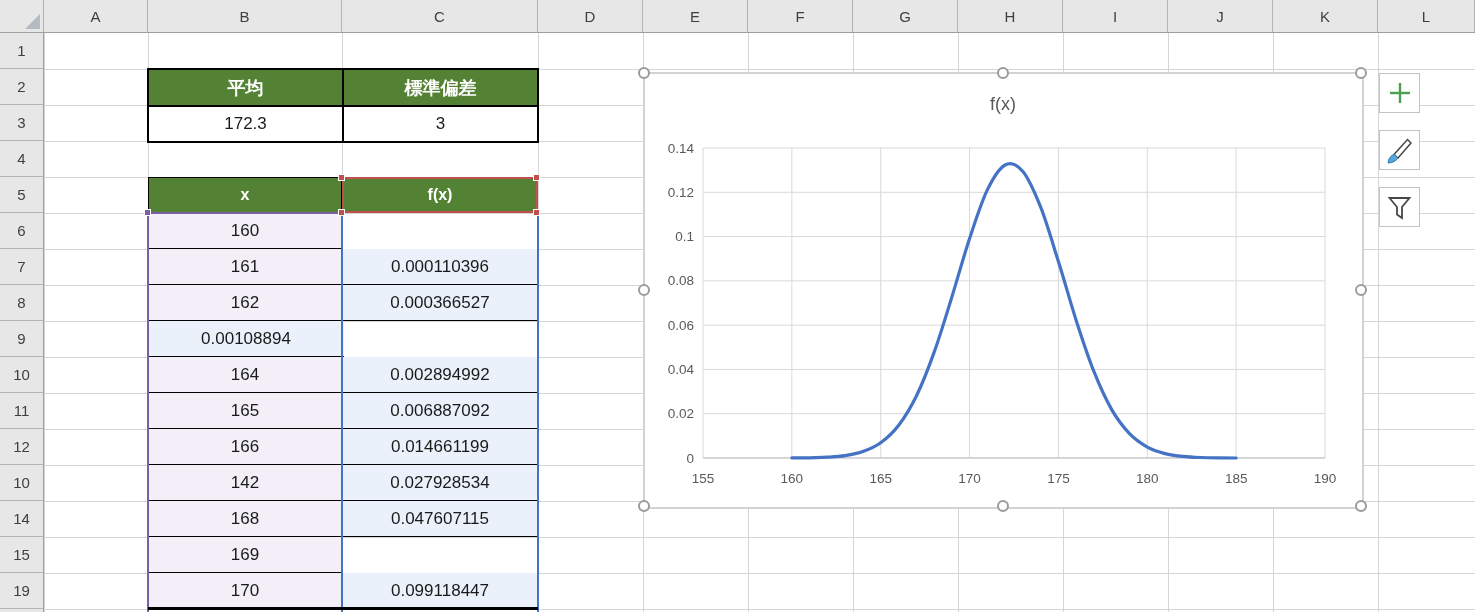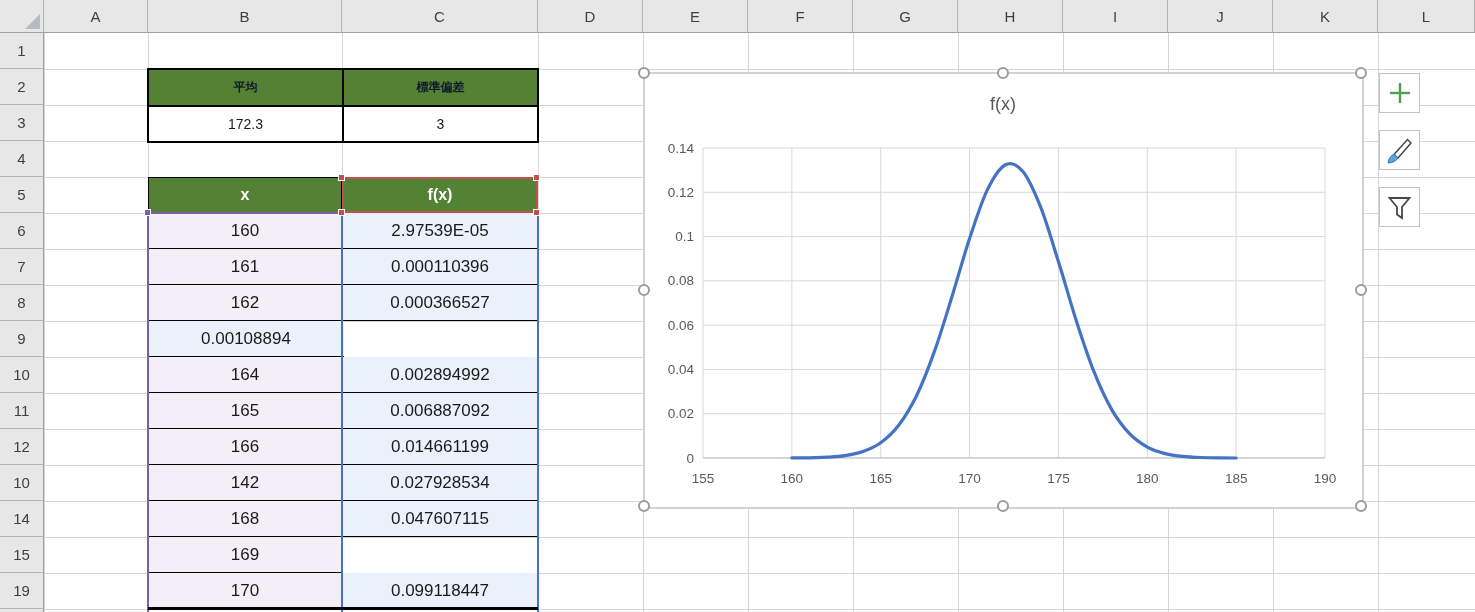--- a/index.html
+++ b/index.html
@@ -36,22 +36,22 @@
   .vline { position:absolute; top:33px; bottom:0; width:1px; background:#D6D6D6; }
   .hline { position:absolute; left:44px; right:0; height:1px; background:#D6D6D6; }
   
   #stats-table {
     position:absolute; left:147px; top:68px; z-index:2;
     border-collapse:collapse; table-layout:fixed;
   }
   #stats-table th, #stats-table td {
     border:2px solid #000; text-align:center; font-weight:normal;
   }
-  #stats-table th { width:195px; height:37px; background:#548235; color:#0f172a; font-weight:bold; font-size:12px; }
-  #stats-table td { height:36px; background:#fff; color:#1a1a1a; font-size:14px; }
+  #stats-table th { width:195px; height:37px; background:#548235; color:#ffffff; font-weight:bold; font-size:18px; }
+  #stats-table td { height:36px; background:#fff; color:#1a1a1a; font-size:17px; }
   
   #data-table { position:absolute; left:148px; top:177px; width:390px; z-index:2; }
   .dt-head { display:flex; height:36px; }
   .dt-hx, .dt-hf {
     display:flex; align-items:center; justify-content:center;
     background:#548235; color:#fff; font-weight:bold; font-size:16px;
   }
   .dt-hx { width:194px; border:1.5px solid #000; }
   .dt-hf { width:196px; border:2px solid #C0504D; }
   .trow { display:flex; height:36px; }
@@ -178,21 +178,20 @@
     </table>
 
   <div id="data-table">
     <div class="dt-head">
       <div class="dt-hx">x</div>
       <div class="dt-hf">f(x)</div>
     </div>
     <div id="dt-rows">
         <div class="trow">
           <div class="cell cx">160</div>
-          <div class="cell cf">2.97539E-05</div>
         </div>
         <div class="trow">
           <div class="cell cx">161</div>
           <div class="cell cf">0.000110396</div>
         </div>
         <div class="trow">
           <div class="cell cx">162</div>
           <div class="cell cf">0.000366527</div>
         </div>
         <div class="trow">

